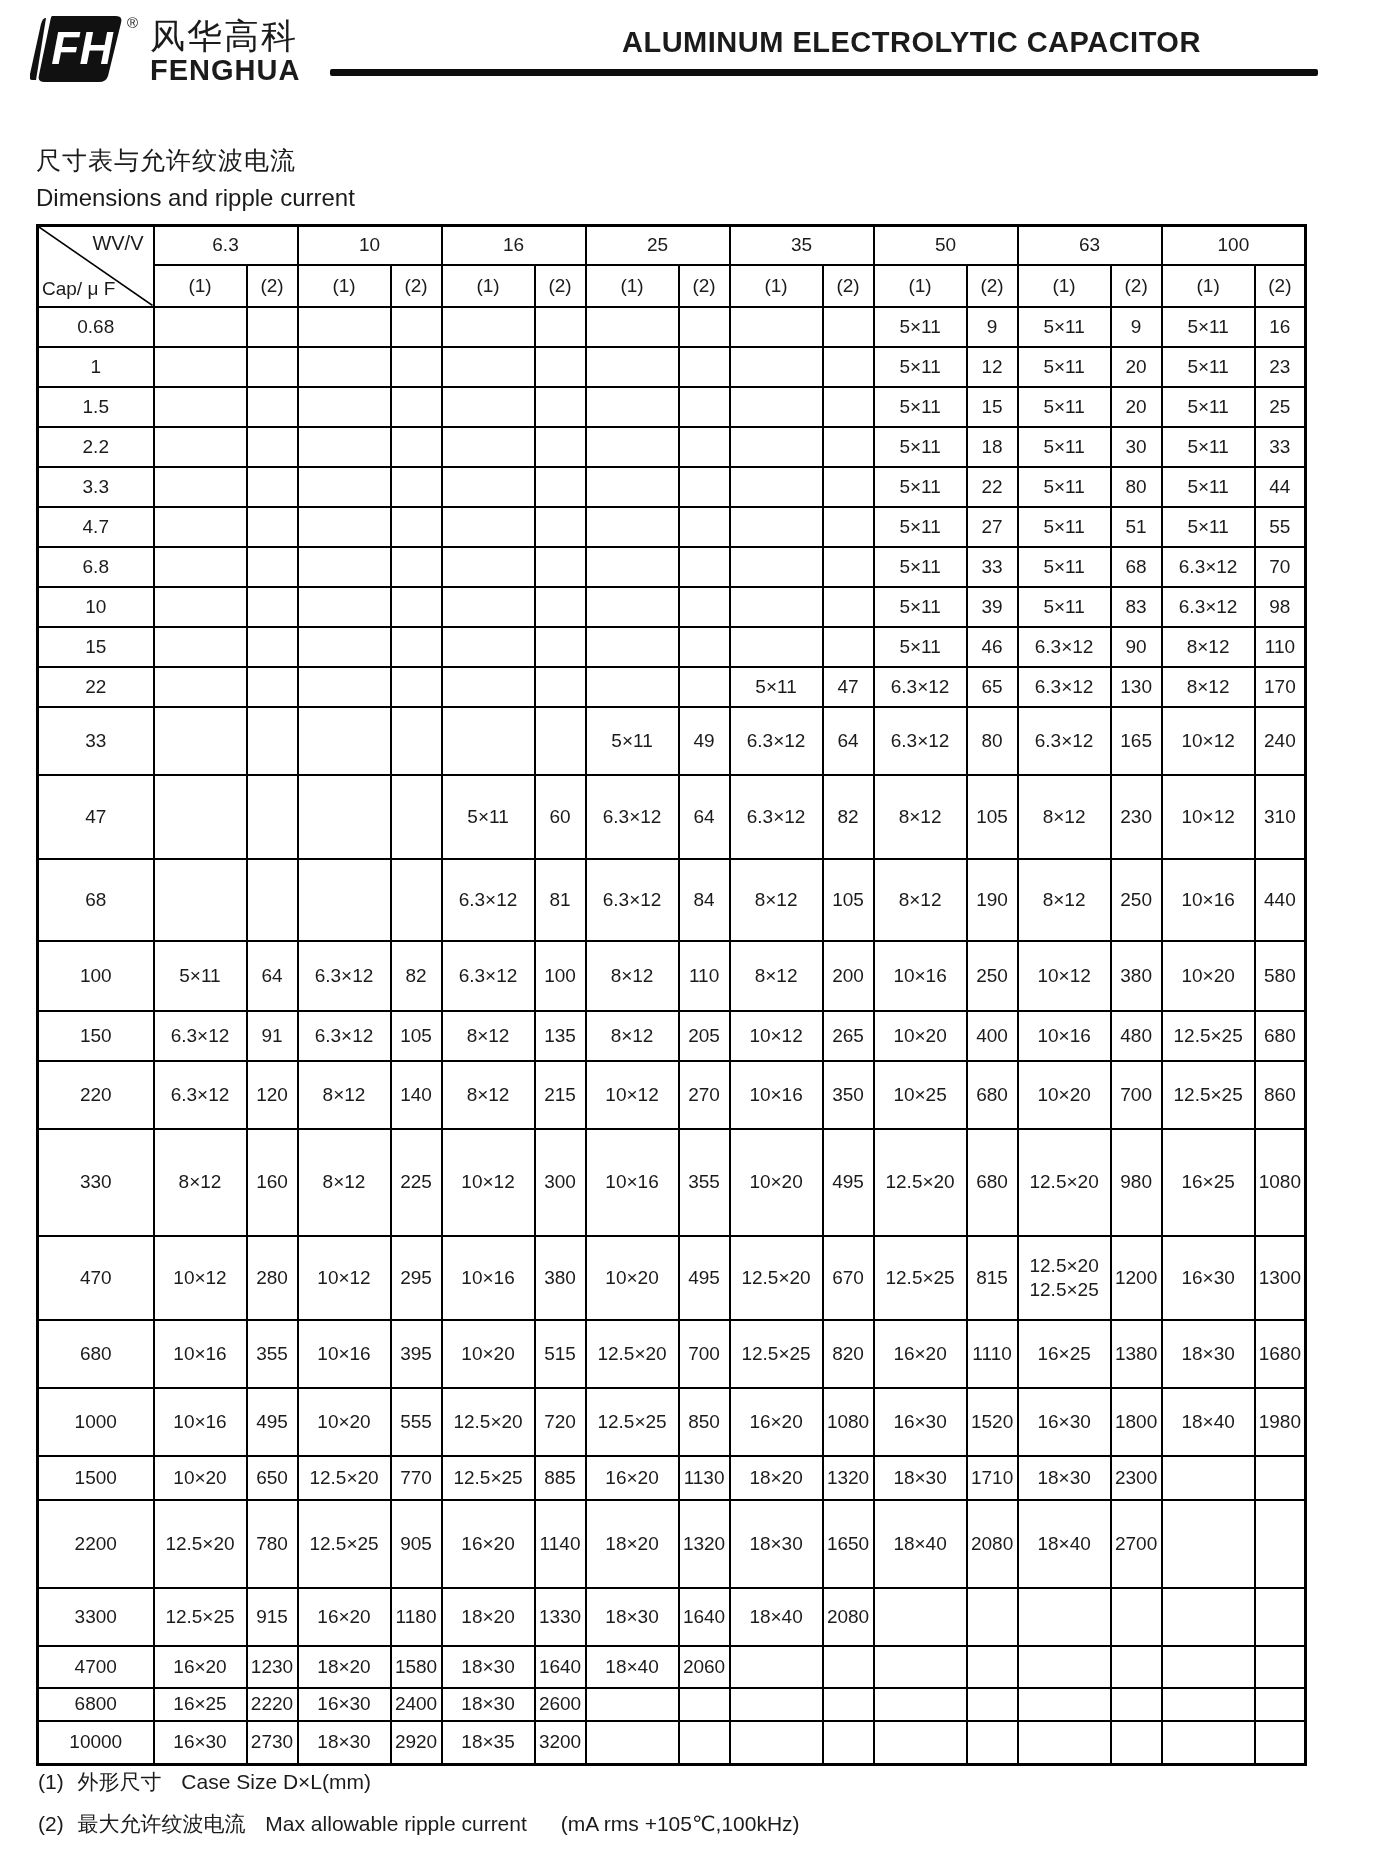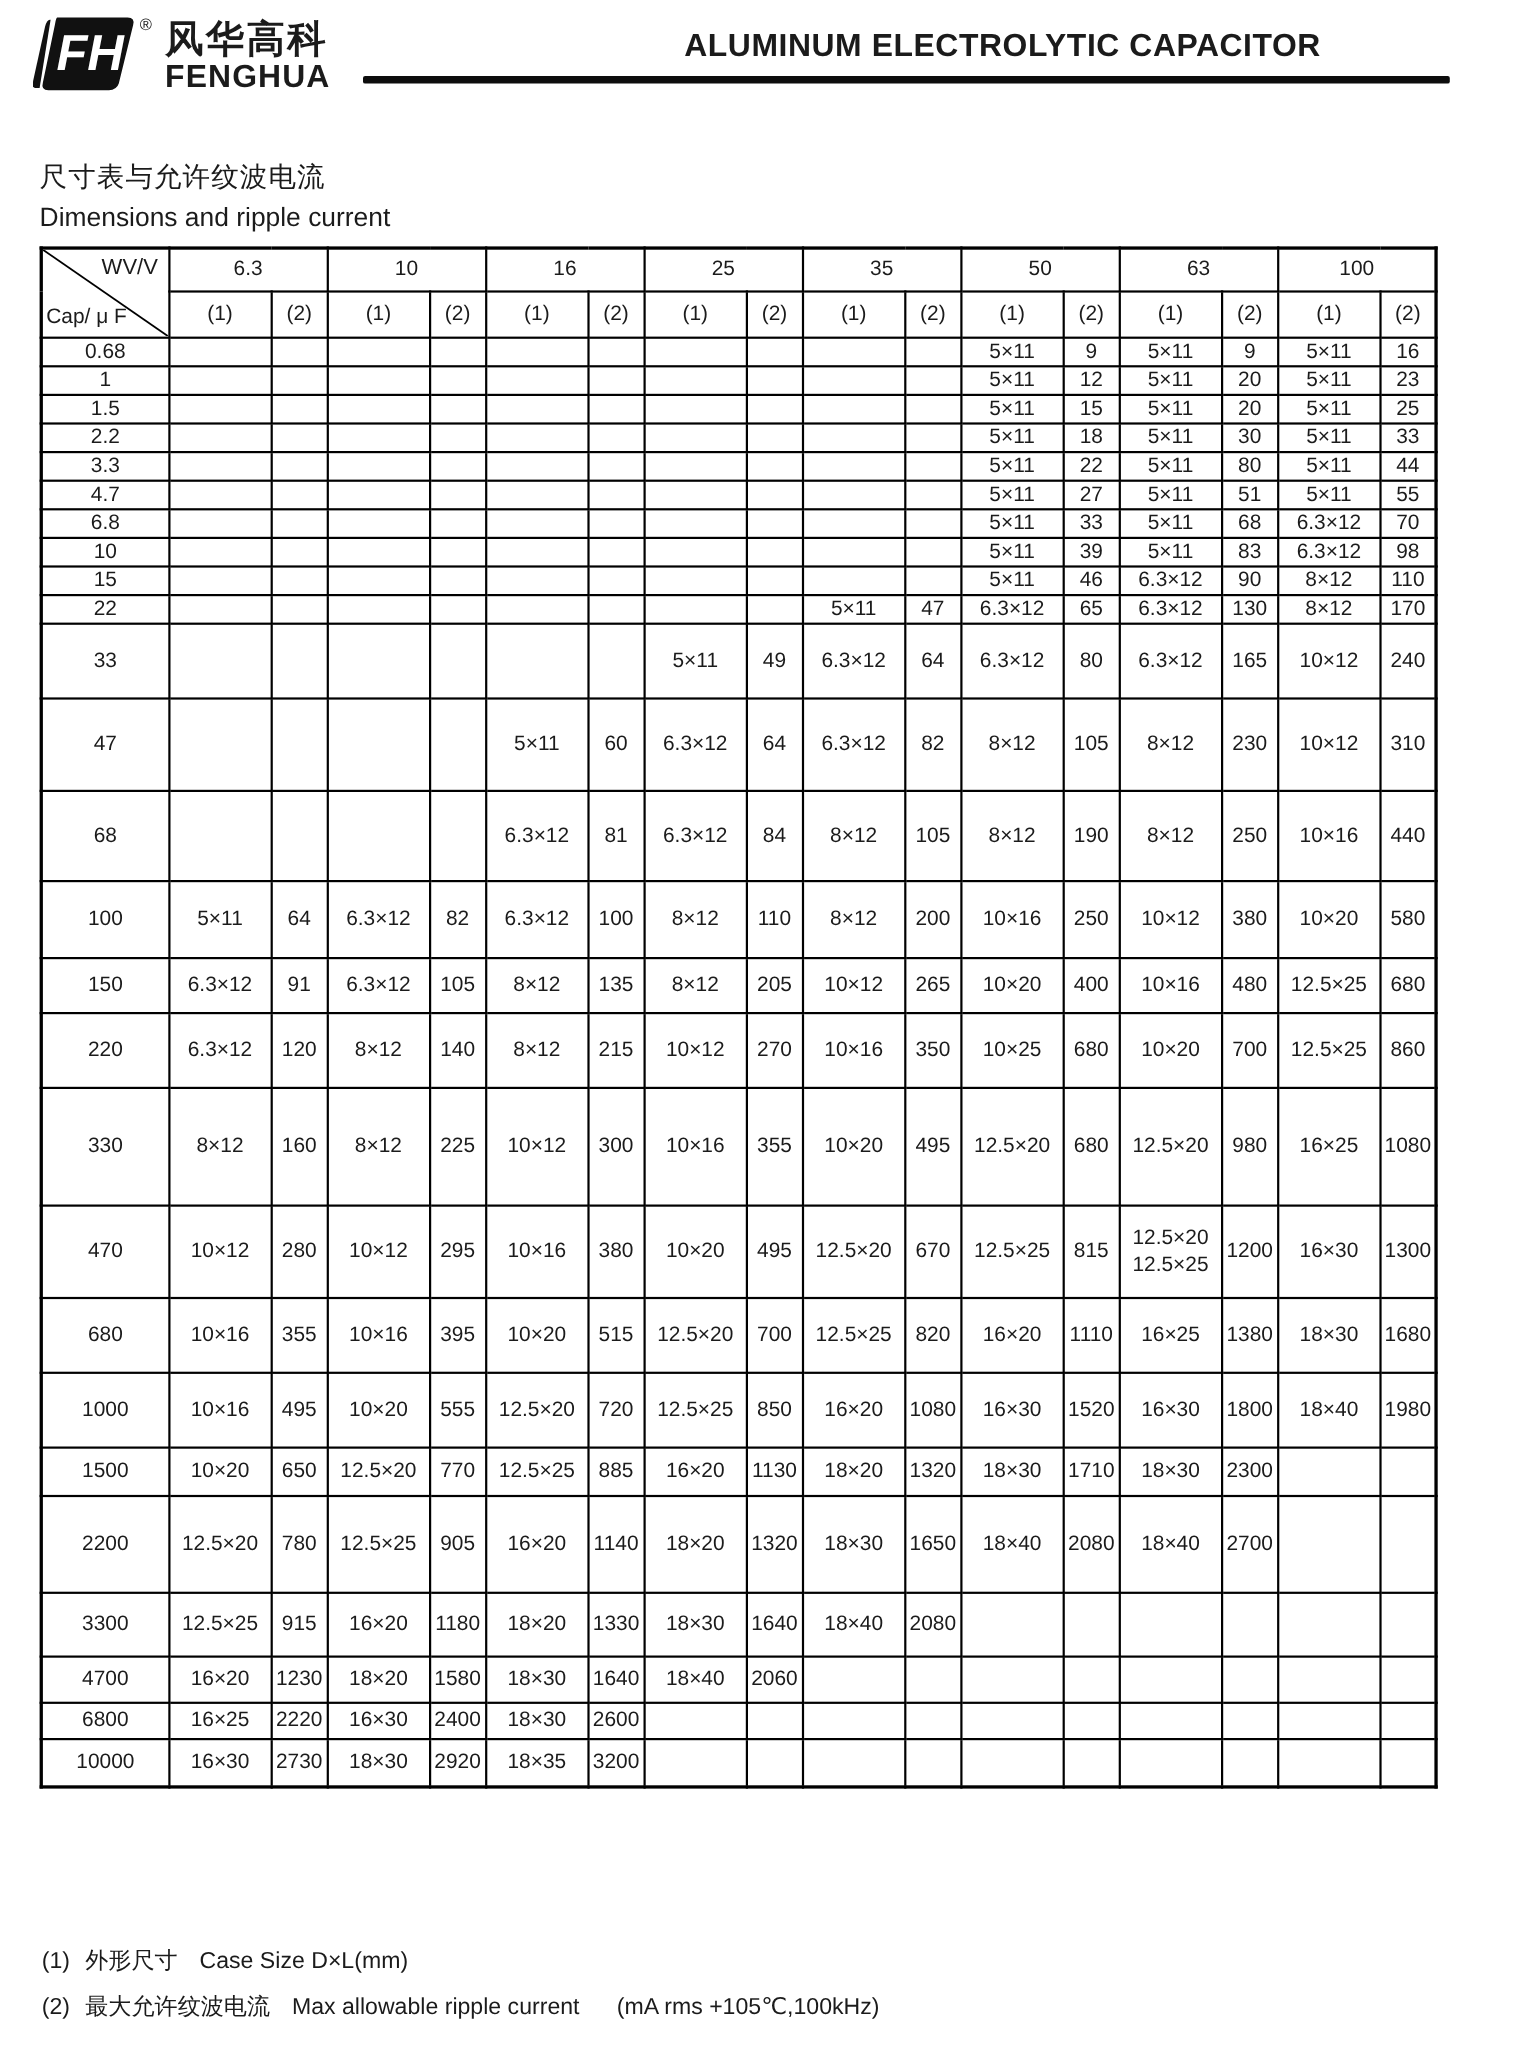--- a/index.html
+++ b/index.html
@@ -11,21 +11,21 @@
     background:#ffffff;
     color:#1b1b1b;
     font-family:"Liberation Sans","DejaVu Sans",sans-serif;
   }
 
   
   .brand { position:absolute; left:30px; top:12px; display:flex; align-items:flex-start;justify-content:center; }
   .logo-mark { width:96px; height:74px; }
   .reg { font-size:15px; margin:2px 2px 0 1px; }
   .brand-text { margin-left:10px; margin-top:6px; line-height:1; }
-  .brand-cn { font-size:35px; font-weight:bold; letter-spacing:2px; }
+  .brand-cn { font-size:35px; font-weight:normal; letter-spacing:2px; }
   .brand-en { font-size:29px; font-weight:600; letter-spacing:1px; margin-top:3px; }
   .doc-title { position:absolute; left:622px; top:26px; font-size:29px; font-weight:bold; letter-spacing:0.5px; white-space:nowrap; }
   .title-rule { position:absolute; left:330px; top:69px; width:988px; height:7px; background:#0d0d0d; border-radius:2px; }
 
   
   .sec-cn { position:absolute; left:36px; top:144px; font-size:25px; font-weight:500; letter-spacing:1px; }
   .sec-en { position:absolute; left:36px; top:184px; font-size:24px; }
 
   
   table.dim { position:absolute; left:36px; top:224px; width:1268px;
@@ -41,21 +41,21 @@
   td.c-size { white-space:pre-line; line-height:1.25; }
   th.capcell { font-size:19px; }
 
   
   th.corner { position:relative; padding:0; }
   th.corner svg { position:absolute; inset:0; width:100%; height:100%; }
   .corner-wvv { position:absolute; top:5px; right:9px; font-size:20px; }
   .corner-cap { position:absolute; bottom:6px; left:3px; font-size:19px;text-align:right; }
 
   
-  tbody tr { height:26px; }
+  tbody tr { height:40px; }
   tbody tr:nth-child(11){ height:68px; }
   tbody tr:nth-child(12){ height:84px; }
   tbody tr:nth-child(13){ height:82px; }
   tbody tr:nth-child(14){ height:70px; }
   tbody tr:nth-child(15){ height:50px; }
   tbody tr:nth-child(16){ height:68px; }
   tbody tr:nth-child(17){ height:107px; }
   tbody tr:nth-child(18){ height:84px; }
   tbody tr:nth-child(19){ height:68px; }
   tbody tr:nth-child(20){ height:68px; }

